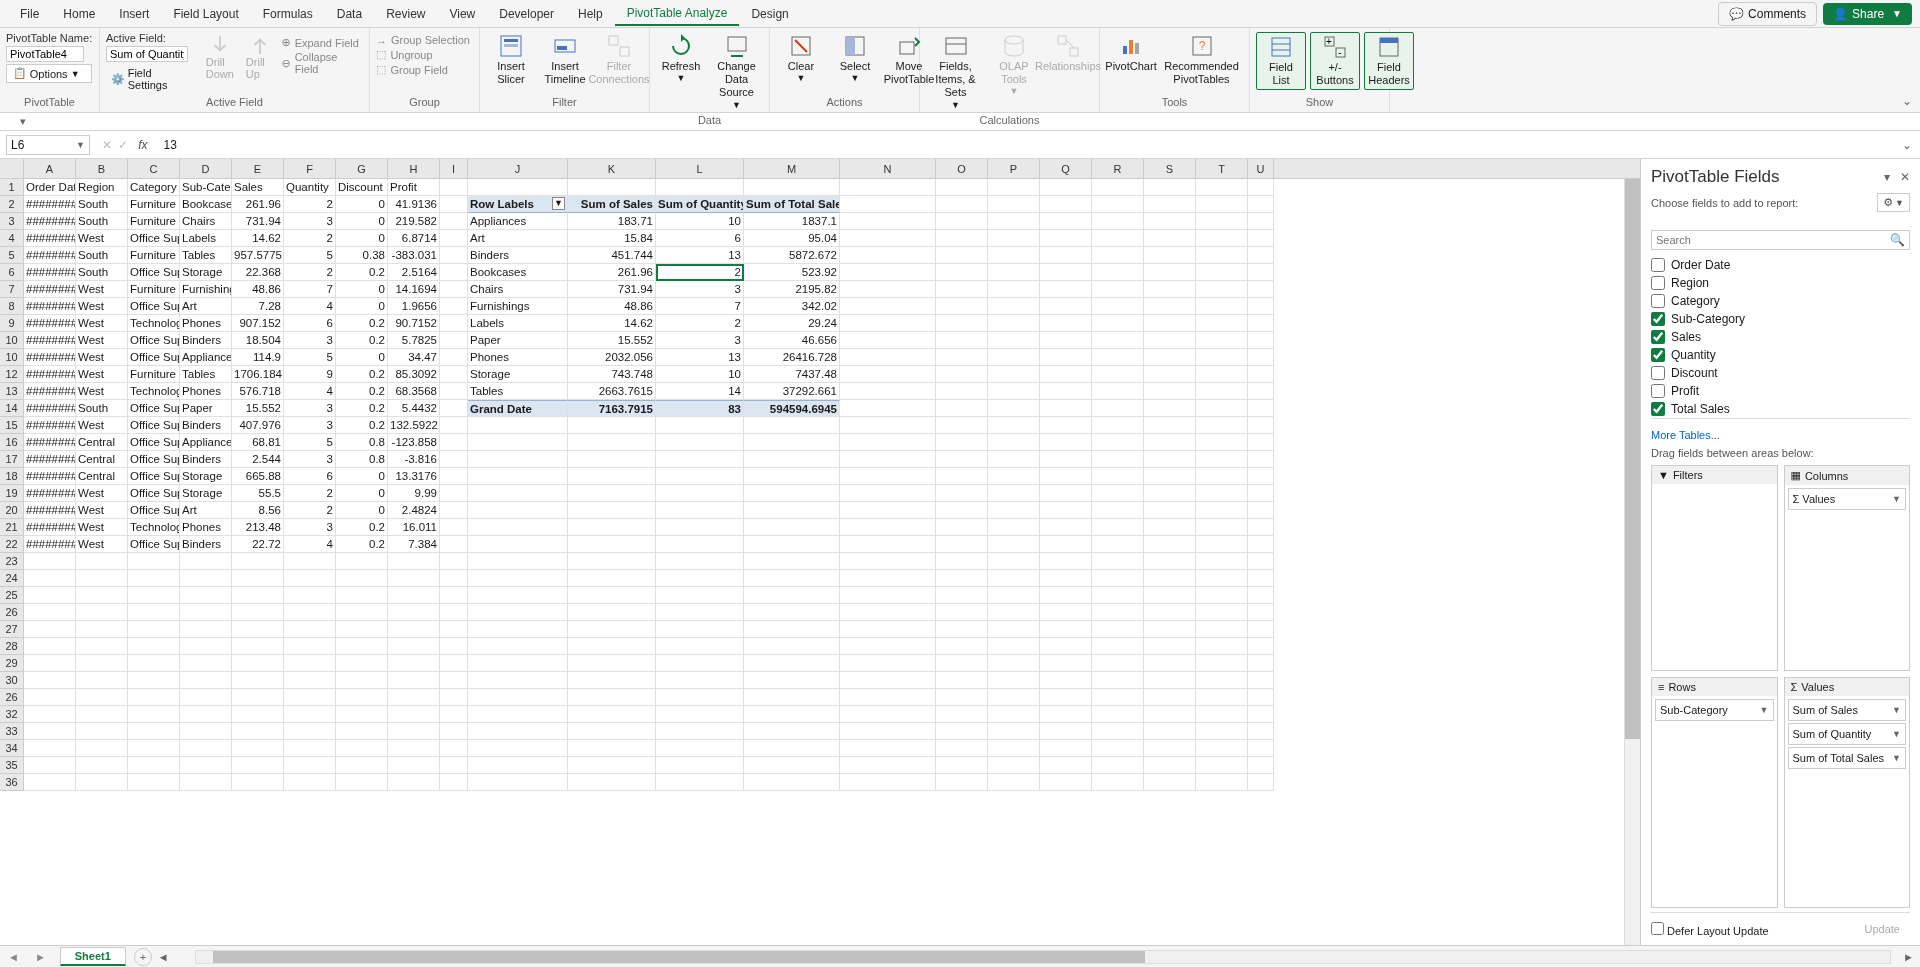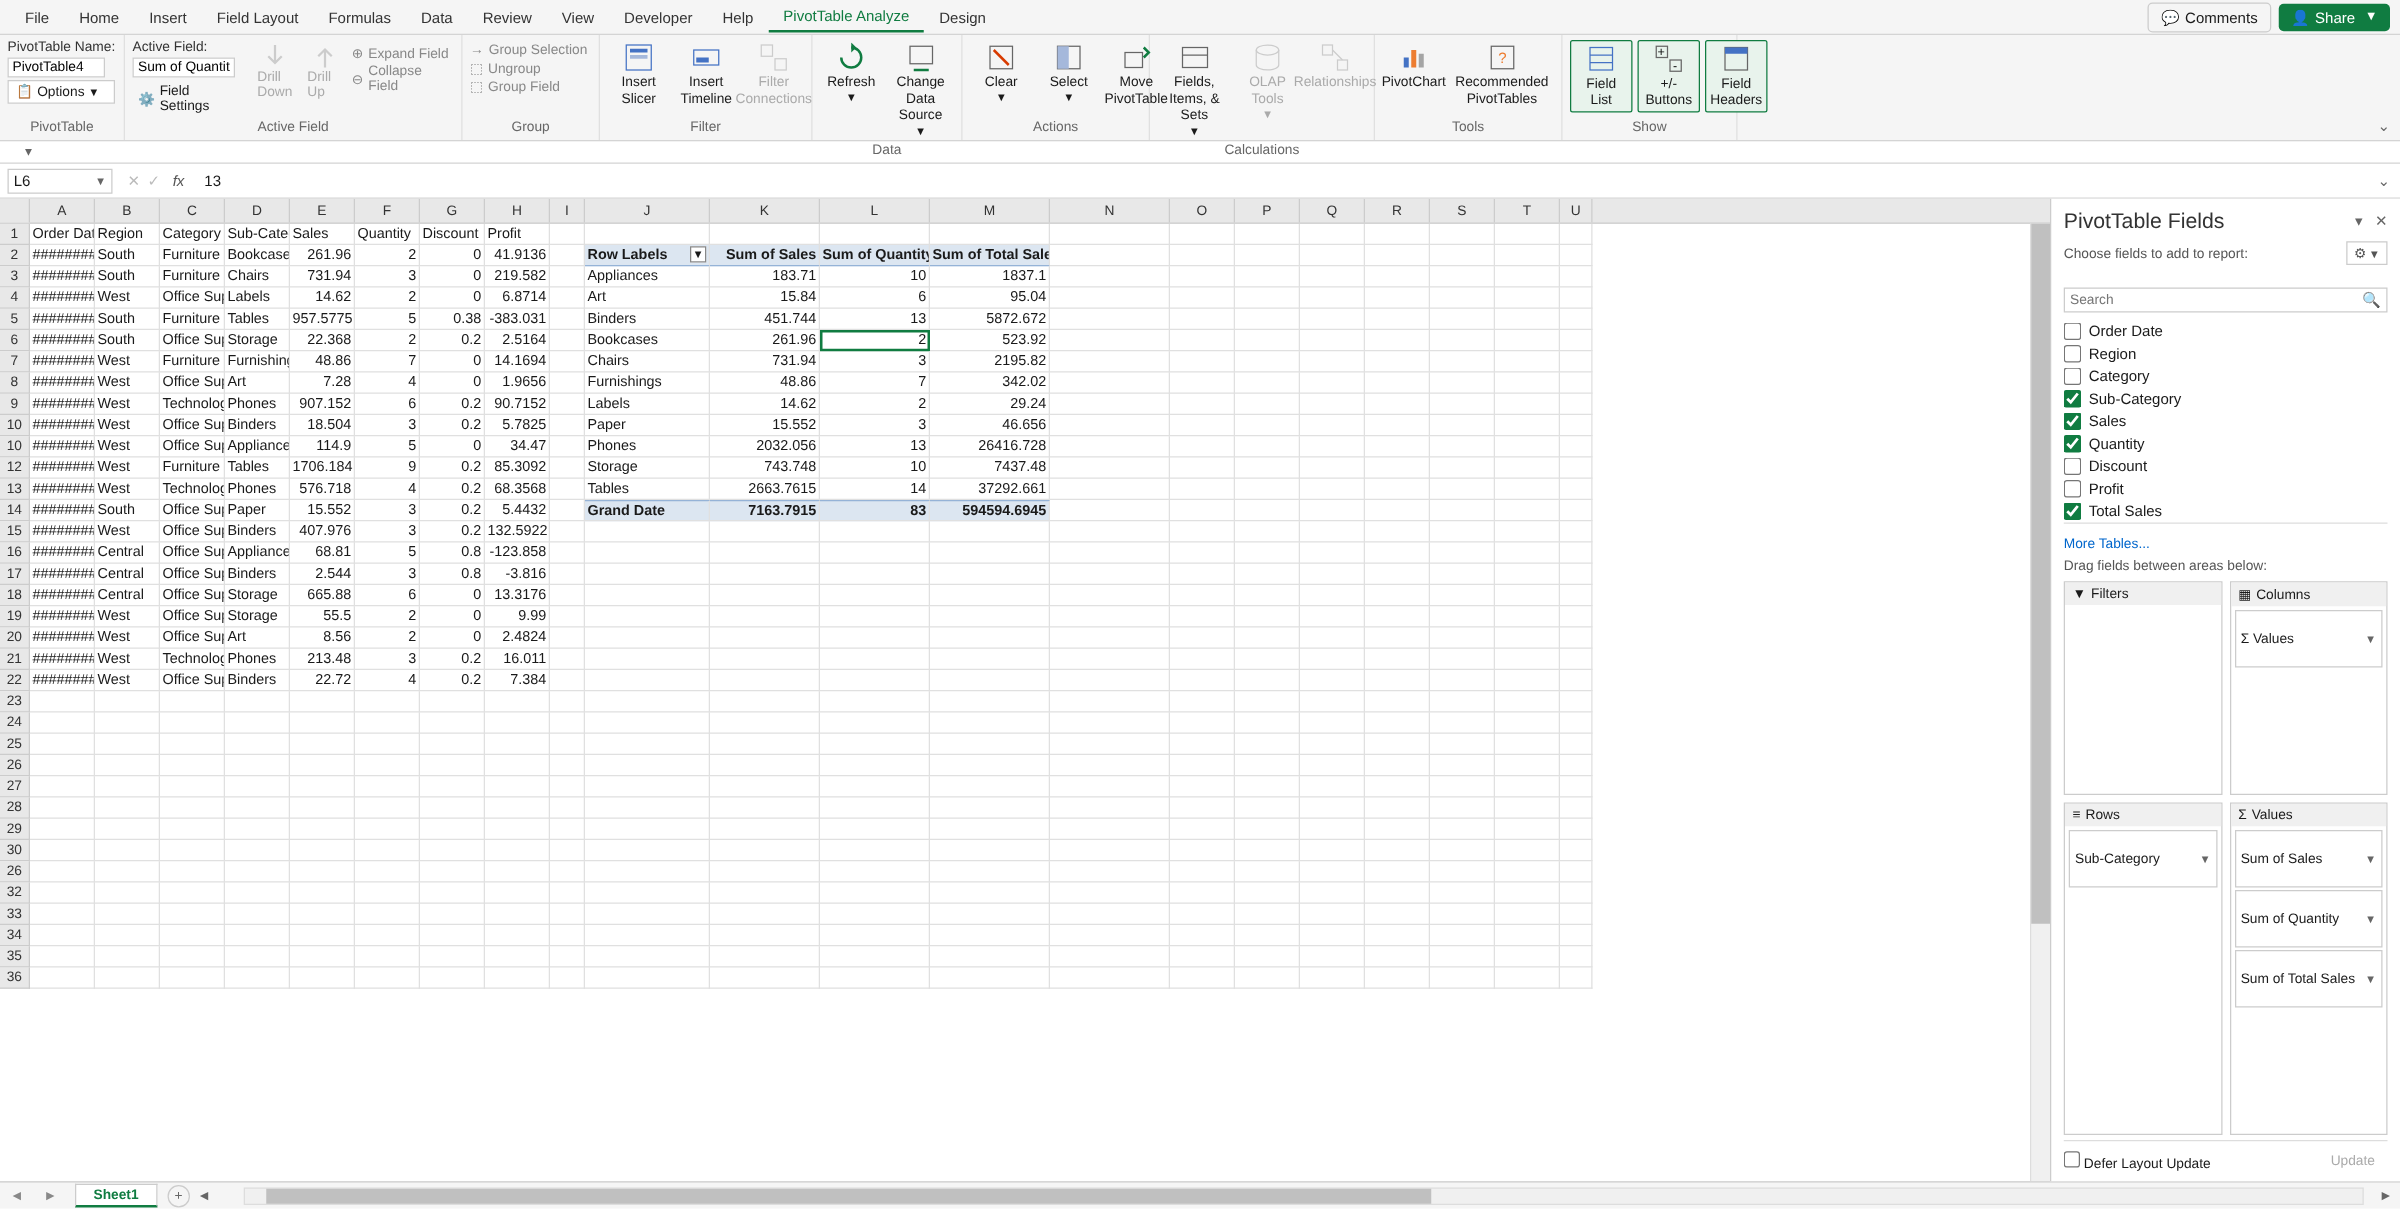--- a/index.html
+++ b/index.html
@@ -80,21 +80,21 @@
 .field-list { flex:0 0 auto; max-height:210px; overflow:auto; border-bottom:1px solid #ddd; margin-bottom:8px; }
 .field-item { display:flex; align-items:center; gap:6px; padding:2px 0; font-size:12px; }
 .field-item input { width:14px; height:14px; accent-color:#107c41; }
 .field-item.checked { font-weight:500; }
 .more-tables { color:#0066cc; font-size:11px; padding:2px 0 6px; }
 .drag-hint { font-size:11px; color:#555; margin-bottom:6px; }
 .areas { display:grid; grid-template-columns:1fr 1fr; grid-template-rows:auto auto; gap:6px; flex:1; }
 .area-box { border:1px solid #ccc; display:flex; flex-direction:column; min-height:70px; }
 .area-title { background:#f0f0f0; padding:3px 6px; font-size:11px; display:flex; align-items:center; gap:4px; }
 .area-body { flex:1; padding:1px; }
-.area-drop { display:flex; align-items:center; justify-content:space-between; border:1px solid #ccc; background:#fff; padding:16px 4px; margin:2px; font-size:11px; }
+.area-drop { display:flex; align-items:center; justify-content:space-between; border:1px solid #ccc; background:#fff; padding:4px 4px; margin:2px; font-size:11px; }
 .area-drop .dd { font-size:9px; color:#666; }
 .defer-row { display:flex; align-items:center; justify-content:space-between; font-size:11px; padding-top:8px; border-top:1px solid #ddd; margin-top:4px; }
 .update-btn { color:#aaa; padding:2px 10px; }
 
 
 .sheet-tabs { height:22px; display:flex; align-items:center; border-top:1px solid #ccc; background:#f5f5f5; font-size:11px; }
 .st-nav { padding:0 8px; color:#888; }
 .sheet-tab { padding:2px 14px; background:#fff; border:1px solid #ccc; border-bottom:2px solid #107c41; margin-left:6px; font-weight:600; color:#107c41; }
 .add-sheet { margin-left:8px; width:18px; height:18px; border:1px solid #ccc; border-radius:50%; text-align:center; line-height:16px; color:#666; }
 .hscroll-track { flex:1; margin:0 6px 0 20px; height:14px; background:#f0f0f0; border:1px solid #ddd; position:relative; }

